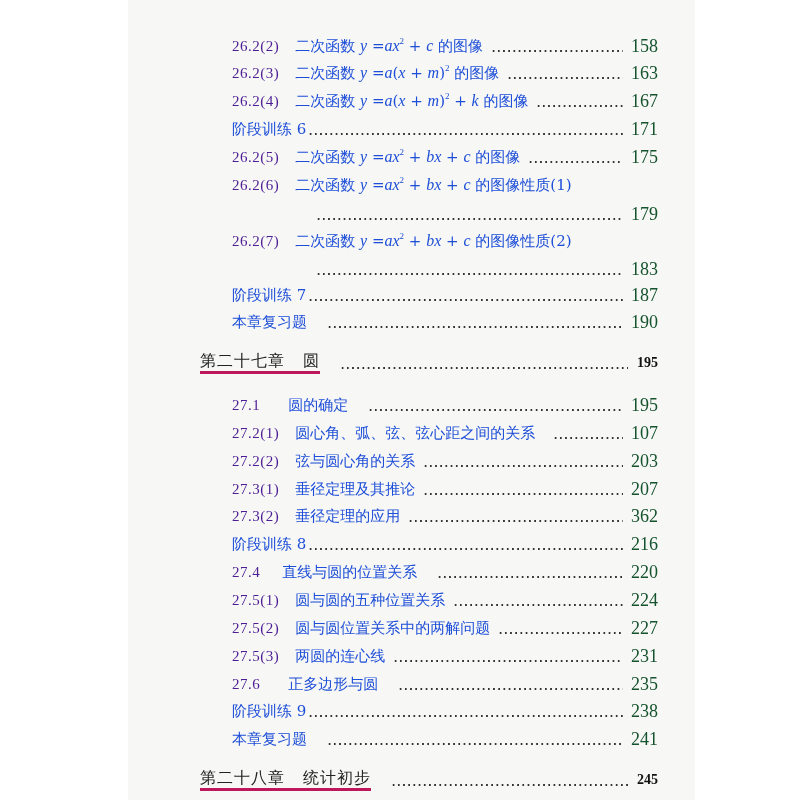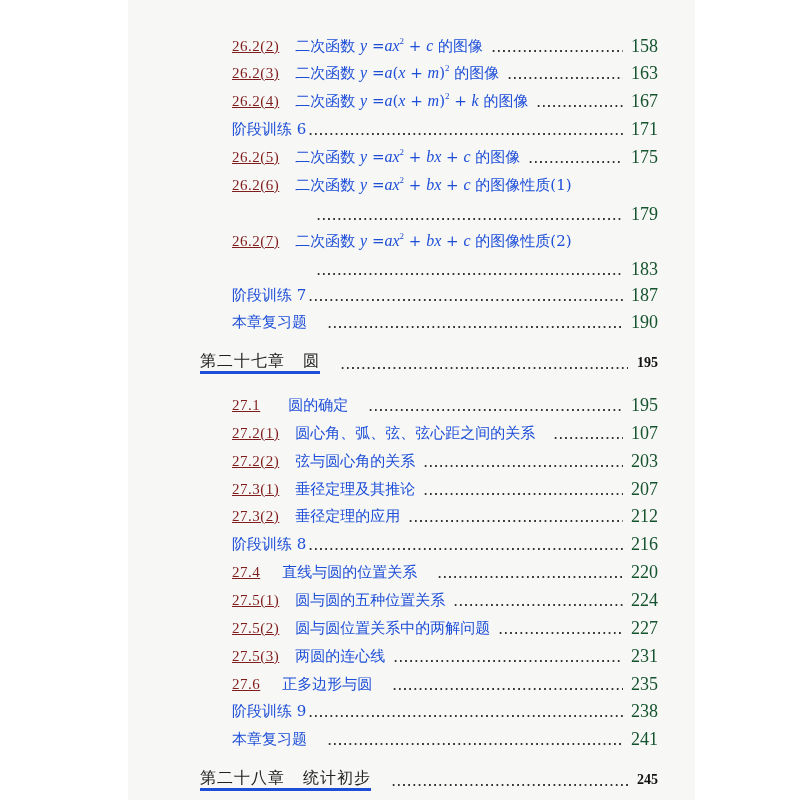--- a/index.html
+++ b/index.html
@@ -14,34 +14,34 @@
     position: absolute; left: 128px; top: 0; width: 567px; height: 800px;
     background: #f7f7f5;
   }
   .toc { position: absolute; left: 0; top: 0; width: 800px; height: 800px; }
   .row {
     position: absolute; left: 232px; width: 426px; height: 22px;
     display: flex; align-items: flex-end;
     font-size: 15px; line-height: 22px; white-space: nowrap;
   }
   .row.chapter { left: 200px; width: 458px; font-size: 16px; }
-  .num { font-family: "Liberation Serif", serif; margin-right: 16px; letter-spacing: 0.5px; color: #7f1d1d; text-decoration: underline; }
+  .num { font-family: "Liberation Serif", serif; margin-right: 16px; letter-spacing: 0.5px; color: #4c1d95; }
   .title { color: #1d4ed8; }
   .title .m { font-style: italic; font-family: "Liberation Serif", serif; font-size: 16px; }
   .title sup { font-size: 9px; vertical-align: 7px; font-family: "Liberation Serif", serif; }
   .dots {
     flex: 1; margin: 0 8px; height: 22px;
     background-image: radial-gradient(circle, #333 0.9px, transparent 1.1px);
     background-size: 5.2px 4px; background-repeat: repeat-x; background-position: 0 14px;
   }
   .page { font-family: "Liberation Serif", serif; font-size: 18px; color: #14532d; min-width: 22px; text-align: right; }
   .chapter .page { font-weight: bold; color: #111; font-size: 14px; }
   .chapter .ctitle {
     color: #222; letter-spacing: 1px;
-    border-bottom: 3px solid #1d4ed8; line-height: 20px;
+    border-bottom: 3px solid #be185d; line-height: 20px;
   }
   .chapter .ctitle span.gap { display: inline-block; width: 18px; }
   .cont { left: 316px; width: 342px; }
 </style>
 </head>
 <body>
 
 <div class="paper"></div>
 
 <div class="toc">
@@ -141,21 +141,21 @@
     <span class="num">27.3(1)</span>
     <span class="title">垂径定理及其推论</span>
     <span class="dots"></span>
     <span class="page">207</span>
   </div>
 
   <div class="row" style="top:505px">
     <span class="num">27.3(2)</span>
     <span class="title">垂径定理的应用</span>
     <span class="dots"></span>
-    <span class="page">212</span>
+    <span class="page">362</span>
   </div>
 
   <div class="row" style="top:533px">
     <span class="title">阶段训练 8</span>
     <span class="dots" style="margin-left:2px"></span>
     <span class="page">216</span>
   </div>
 
   <div class="row" style="top:561px">
     <span class="num" style="margin-right:22px">27.4</span>
@@ -179,21 +179,21 @@
   </div>
 
   <div class="row" style="top:645px">
     <span class="num">27.5(3)</span>
     <span class="title">两圆的连心线</span>
     <span class="dots"></span>
     <span class="page">231</span>
   </div>
 
   <div class="row" style="top:673px">
-    <span class="num" style="margin-right:22px">27.6</span>
+    <span class="num" style="margin-right:28px">27.6</span>
     <span class="title">正多边形与圆</span>
     <span class="dots" style="margin-left:20px"></span>
     <span class="page">235</span>
   </div>
 
   <div class="row" style="top:700px">
     <span class="title">阶段训练 9</span>
     <span class="dots" style="margin-left:2px"></span>
     <span class="page">238</span>
   </div>

